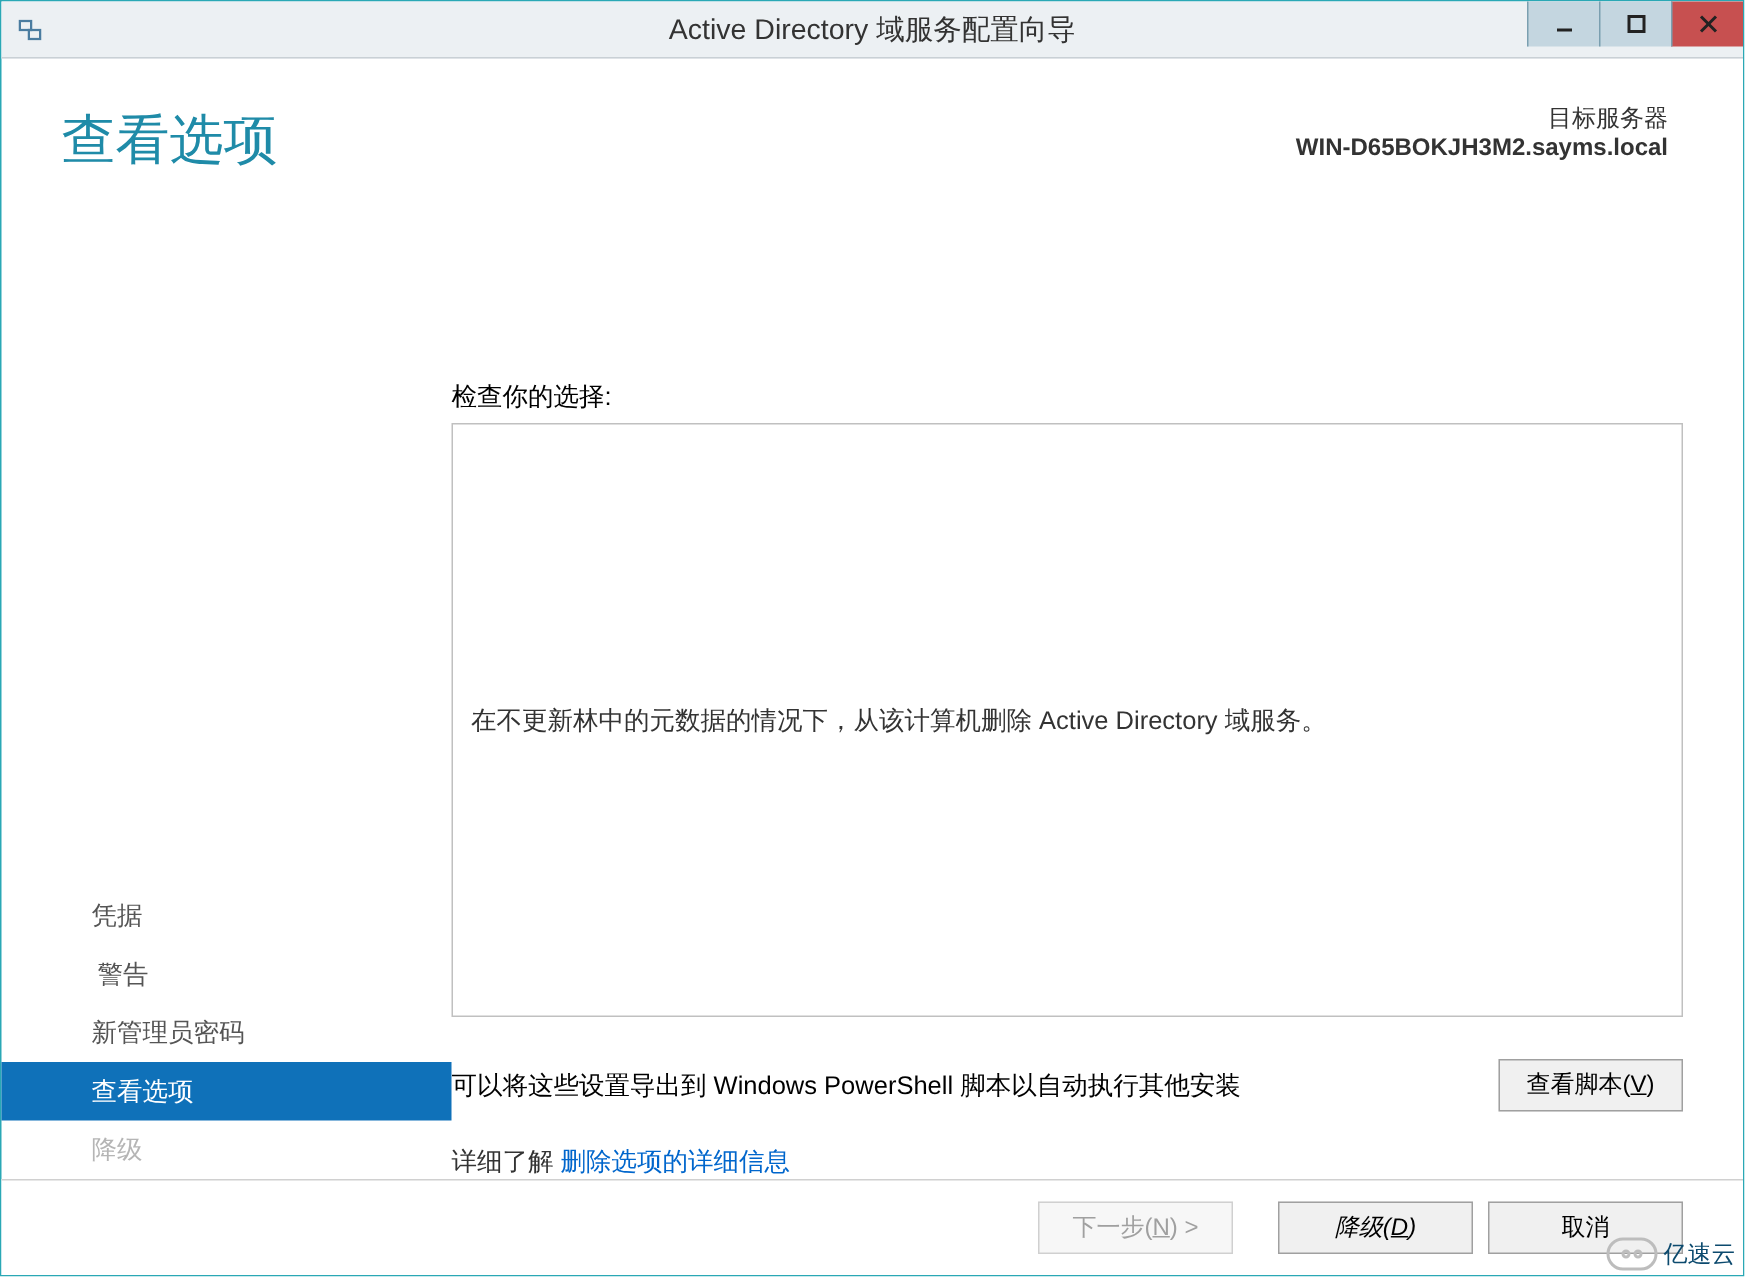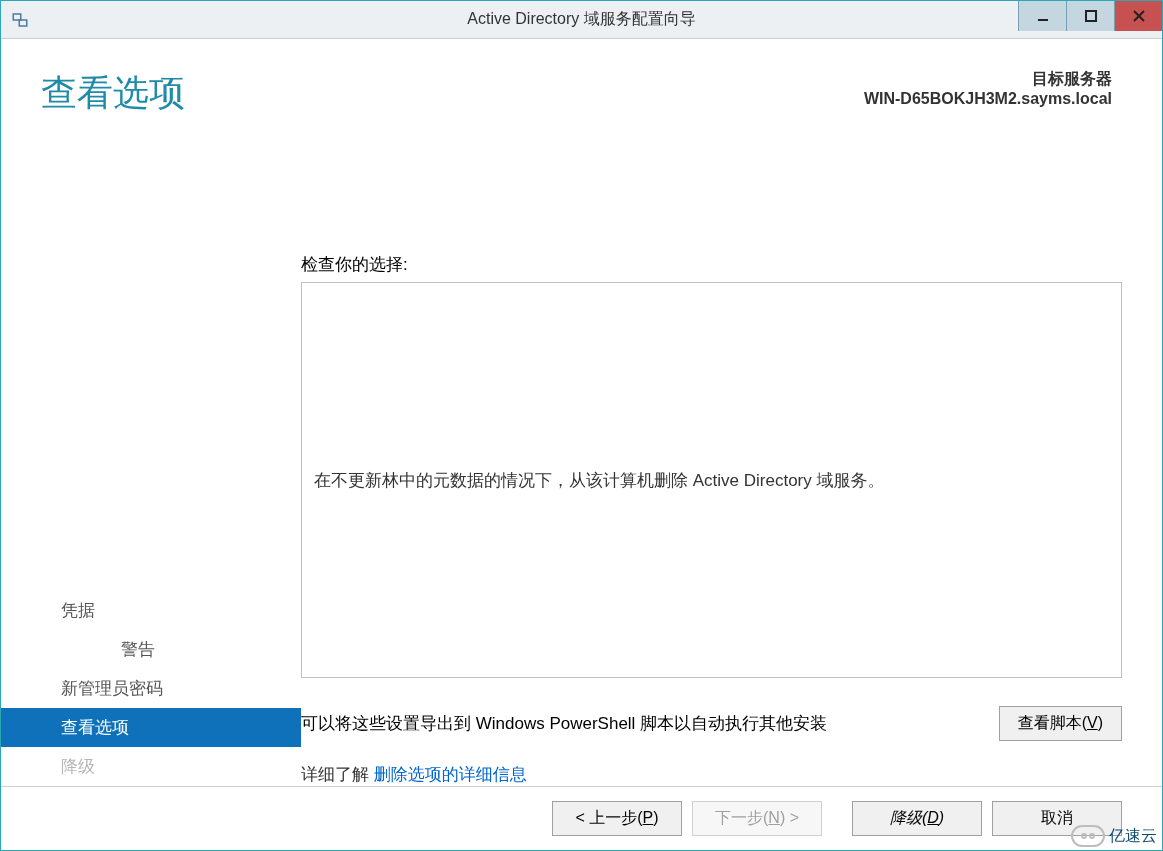--- a/index.html
+++ b/index.html
@@ -1,34 +1,34 @@
 <!DOCTYPE html>
 <html><head>
 <meta charset="utf-8">
 <style>
   * { box-sizing: border-box; margin: 0; padding: 0; }
   html, body { width: 1163px; height: 851px; font-family: "Microsoft YaHei", "Segoe UI", sans-serif; background: #fff; overflow: hidden; }
   .window { width: 1163px; height: 851px; border: 1px solid #2aa8b5; display: flex; flex-direction: column; background: #fff; }
   .titlebar { height: 38px; background: #ecf0f3; border-bottom: 1px solid #c9d0d5; display: flex; align-items: center; position: relative; }
   .titlebar .appicon { width: 18px; height: 18px; margin-left: 10px; }
-  .titlebar .title { position: absolute; left: 0; right: 0; text-align: center; font-size: 16px; color: #333; pointer-events: none; }
+  .titlebar .title { position: absolute; left: 0; right: 0; text-align: center; font-size: 19px; color: #333; pointer-events: none; }
   .winbtns { margin-left: auto; display: flex; height: 100%; }
   .winbtn { width: 48px; height: 30px; margin-top:0; display: flex; align-items: center; justify-content: center; border-left: 1px solid #7a9fb0; background: #c4d6e0; }
   .winbtn.close { background: #c75050; }
   .winbtn svg { width: 14px; height: 14px; }
   .content { flex: 1; display: flex; flex-direction: column; padding: 0; }
   .header-row { display: flex; align-items: flex-start; padding: 30px 50px 10px 40px; }
   .page-title { font-size: 36px; color: #1f8ba8; font-weight: 300; flex: 1; }
   .target { text-align: right; font-size: 16px; color: #333; }
-  .target .label { font-weight: bold; }
+  .target .label { font-weight: normal; }
   .target .server { font-weight: bold; }
   .body-row { flex: 1; display: flex; padding: 0 40px 0 0; align-items: flex-end; }
   .sidebar { width: 300px; padding-top: 20px; }
   .side-item { padding: 8px 0 8px 60px; font-size: 17px; color: #555; cursor: default; }
-  .side-item.indent { padding-left: 91px; margin-left: 29px; }
+  .side-item.indent { padding-left: 64px; }
   .side-item.active { background: #0f71b9; color: #fff; }
   .side-item.disabled { color: #b5b5b5; }
   .main { flex: 1; display: flex; flex-direction: column; padding-top: 20px; }
   .main .label { font-size: 17px; margin-bottom: 6px; }
   .review-box { border: 1px solid #c0c0c0; height: 396px; padding: 10px 12px; font-size: 17px; color: #333; display: flex; flex-direction: column; justify-content: center; background: #fff; }
   .review-box .text { }
   .export-row { display: flex; align-items: center; margin-top: 28px; }
   .export-row .text { font-size: 17px; flex: 1; }
   .btn { border: 1px solid #a0a0a0; background: #f0f0f0; padding: 6px 18px; font-size: 16px; cursor: pointer; min-width: 110px; text-align:center;}
   .btn.disabled { color: #a0a0a0; border-color: #d0d0d0; background: #f7f7f7; cursor: default; }
@@ -105,23 +105,20 @@
           </button>
         </div>
         <div class="link-row">
           <span class="pre">详细了解 </span><span class="link">删除选项的详细信息</span>
         </div>
       </div>
 
     </div>
 
     <div class="footer">
-      <button class="btn">
-        <span>&lt; 上一步(<u class="hot">P</u>)</span>
-      </button>
       <button class="btn disabled">
         <span>下一步(<u class="hot">N</u>) &gt;</span>
       </button>
       <button class="btn" style="margin-left:20px;font-style:italic;">
         <span>降级(<u class="hot">D</u>)</span>
       </button>
       <button class="btn">取消</button>
     </div>
 
   </div>

